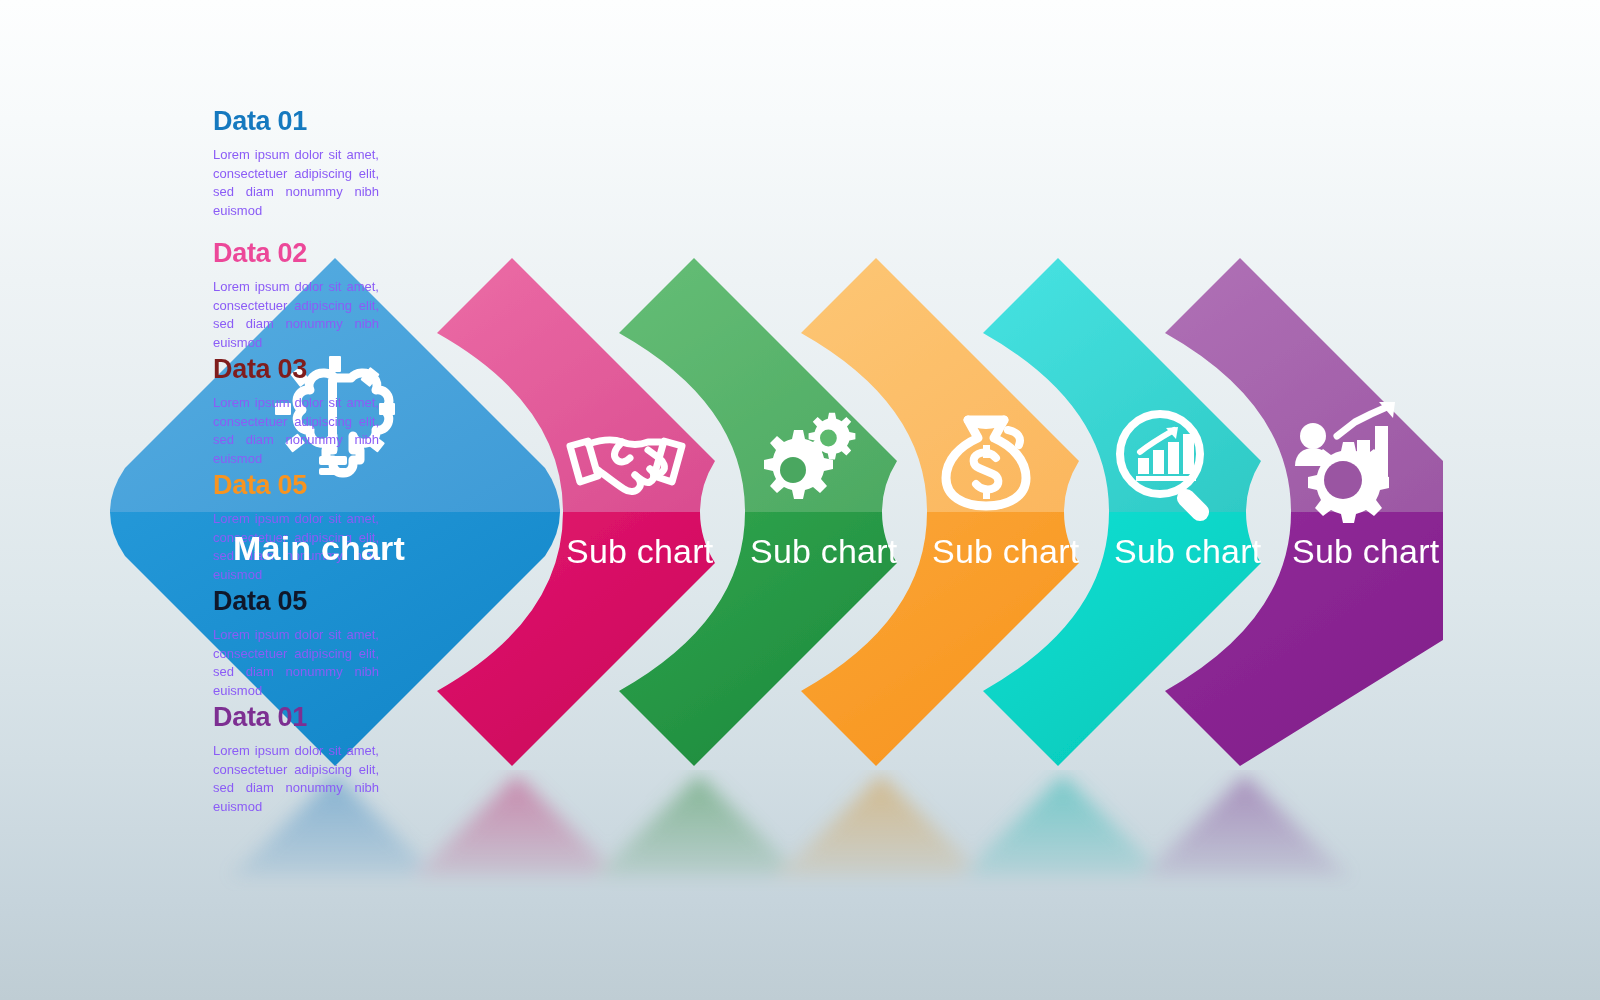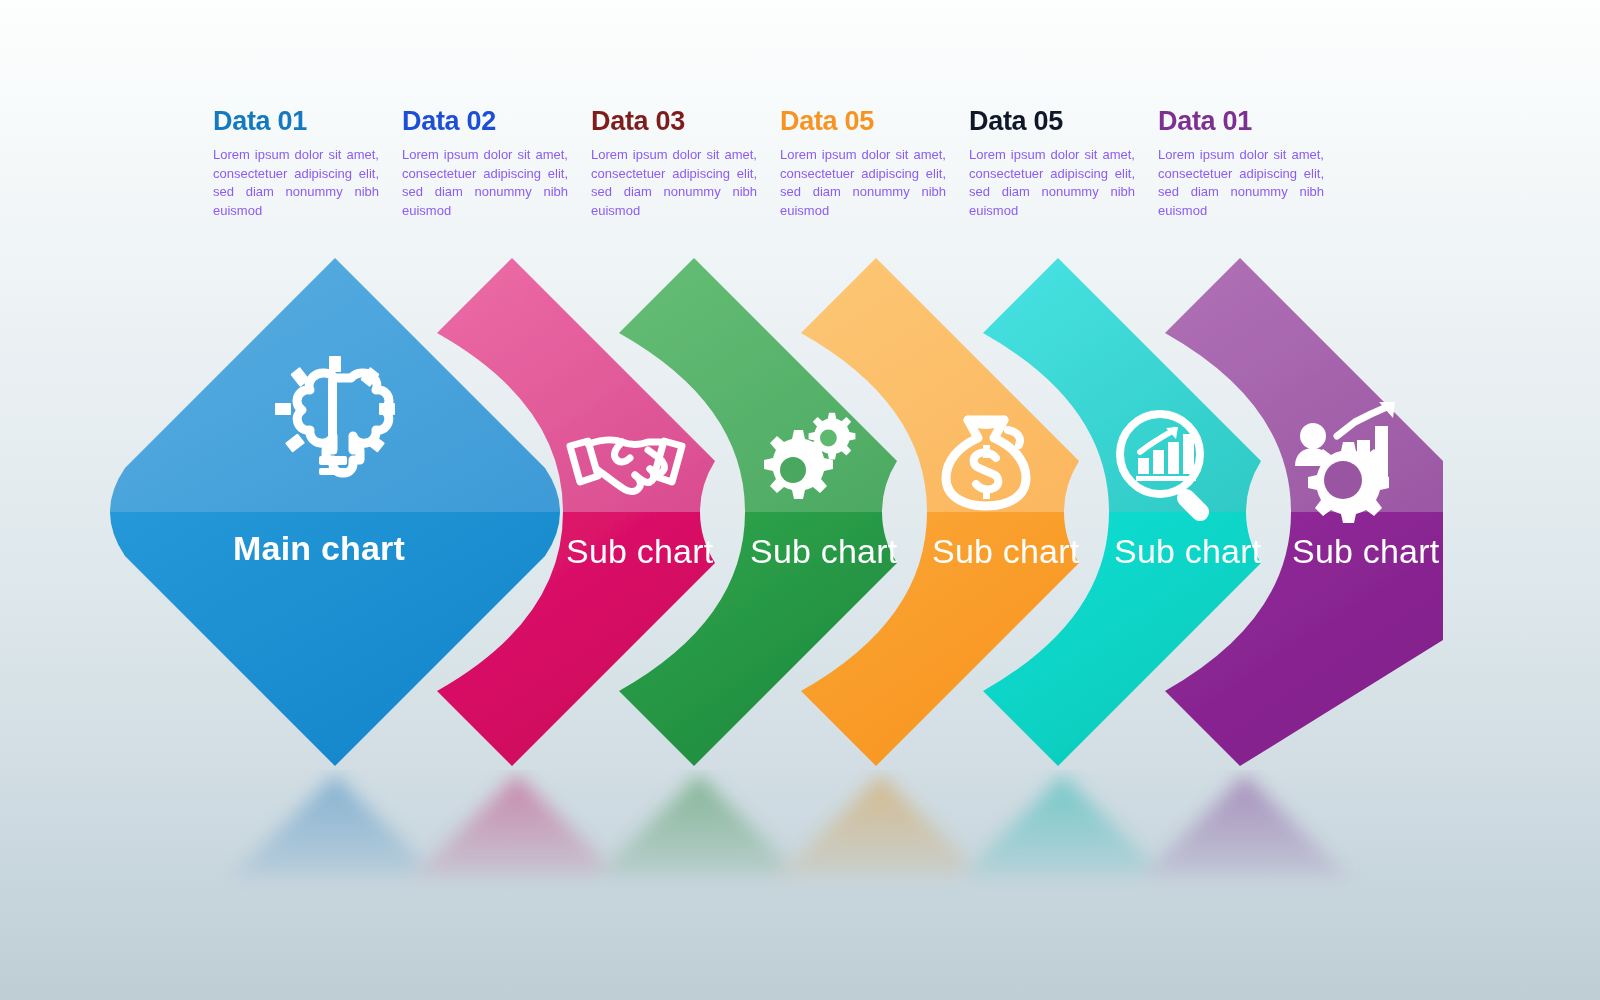--- a/index.html
+++ b/index.html
@@ -27,20 +27,21 @@
   }
 
   
   .headers {
     position: absolute;
     left: 213px;
     top: 104px;
     width: 1125px;
     display: flex;
     gap: 0px;
+    flex-direction: column;
   }
   .hcol {
     width: 166px;
     margin-right: 23px;
   }
   .hcol:last-child { margin-right: 0; }
   .htitle {
     font-size: 27px;
     font-weight: bold;
     letter-spacing: -0.3px;
@@ -320,21 +321,21 @@
       </g>
     </g>
   </svg>
 
   <div class="headers">
     <div class="hcol">
       <div class="htitle" style="color: rgb(21, 121, 191);">Data 01</div>
       <div class="hbody">Lorem ipsum dolor sit amet, consectetuer adipiscing elit, sed diam nonummy nibh euismod</div>
     </div>
     <div class="hcol">
-      <div class="htitle" style="color: #1d4ed8;">Data 02</div>
+      <div class="htitle" style="color: #ec4899; margin-top: 16px;">Data 02</div>
       <div class="hbody">Lorem ipsum dolor sit amet, consectetuer adipiscing elit, sed diam nonummy nibh euismod</div>
     </div>
     <div class="hcol">
       <div class="htitle" style="color: #7f1d1d;">Data 03</div>
       <div class="hbody">Lorem ipsum dolor sit amet, consectetuer adipiscing elit, sed diam nonummy nibh euismod</div>
     </div>
     <div class="hcol">
       <div class="htitle" style="color: rgb(247, 148, 33);">Data 05</div>
       <div class="hbody">Lorem ipsum dolor sit amet, consectetuer adipiscing elit, sed diam nonummy nibh euismod</div>
     </div>

